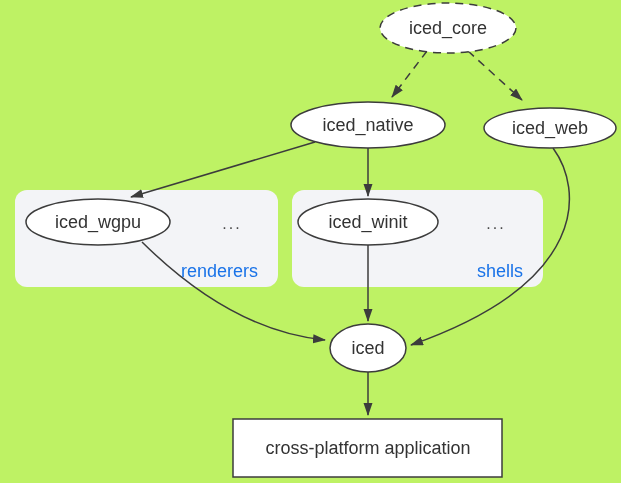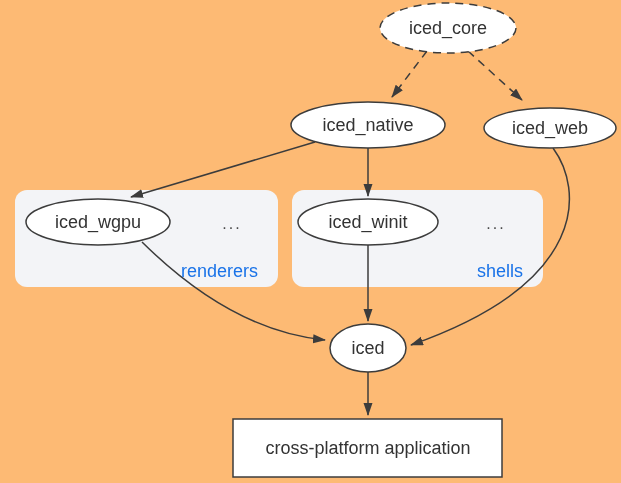--- a/index.html
+++ b/index.html
@@ -4,21 +4,21 @@
 <style>
   html, body {
     margin: 0;
     padding: 0;
     background: #ffffff;
   }
   .canvas {
     position: relative;
     width: 621px;
     height: 483px;
-    background: #fdba74;
+    background: #bef264;
     font-family: "Liberation Sans", sans-serif;
   }
   svg { display: block; }
   .node-shape {
     fill: #ffffff;
     stroke: #3c3c3c;
     stroke-width: 1.5;
   }
   .group-box {
     fill: #f3f4f7;

